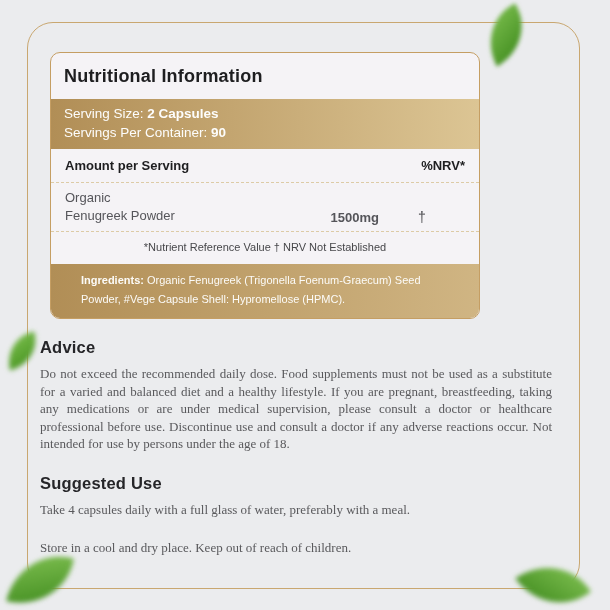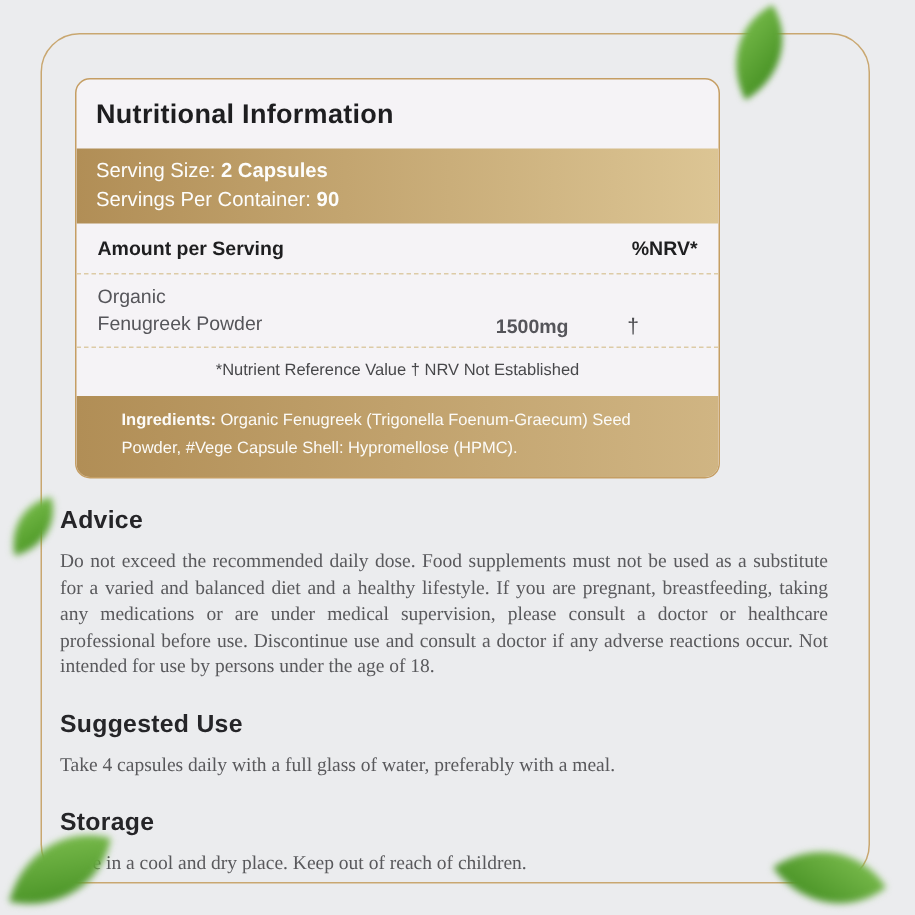--- a/index.html
+++ b/index.html
@@ -103,21 +103,20 @@
 <div class="sections">
   <section>
     <h2>Advice</h2>
     <p class="justify">Do not exceed the recommended daily dose. Food supplements must not be used as a sub­stitute for a varied and balanced diet and a healthy lifestyle. If you are pregnant, breast­feeding, taking any medications or are under medical supervision, please consult a doctor or healthcare professional before use. Discontinue use and consult a doctor if any adverse reactions occur. Not intended for use by persons under the age of 18.</p>
   </section>
   <section>
     <h2>Suggested Use</h2>
     <p>Take 4 capsules daily with a full glass of water, preferably with a meal.</p>
   </section>
   <section>
-    <h2>Storage</h2>
     <p>Store in a cool and dry place. Keep out of reach of children.</p>
   </section>
 </div>
 
 <div class="leaf leaf-top">
   <svg viewBox="0 0 100 160">
       <defs>
         <linearGradient id="lg1" x1="0" y1="0" x2="1" y2="1">
           <stop offset="0" stop-color="#7cbf4e"></stop>
           <stop offset="1" stop-color="#3e8a1d"></stop>

